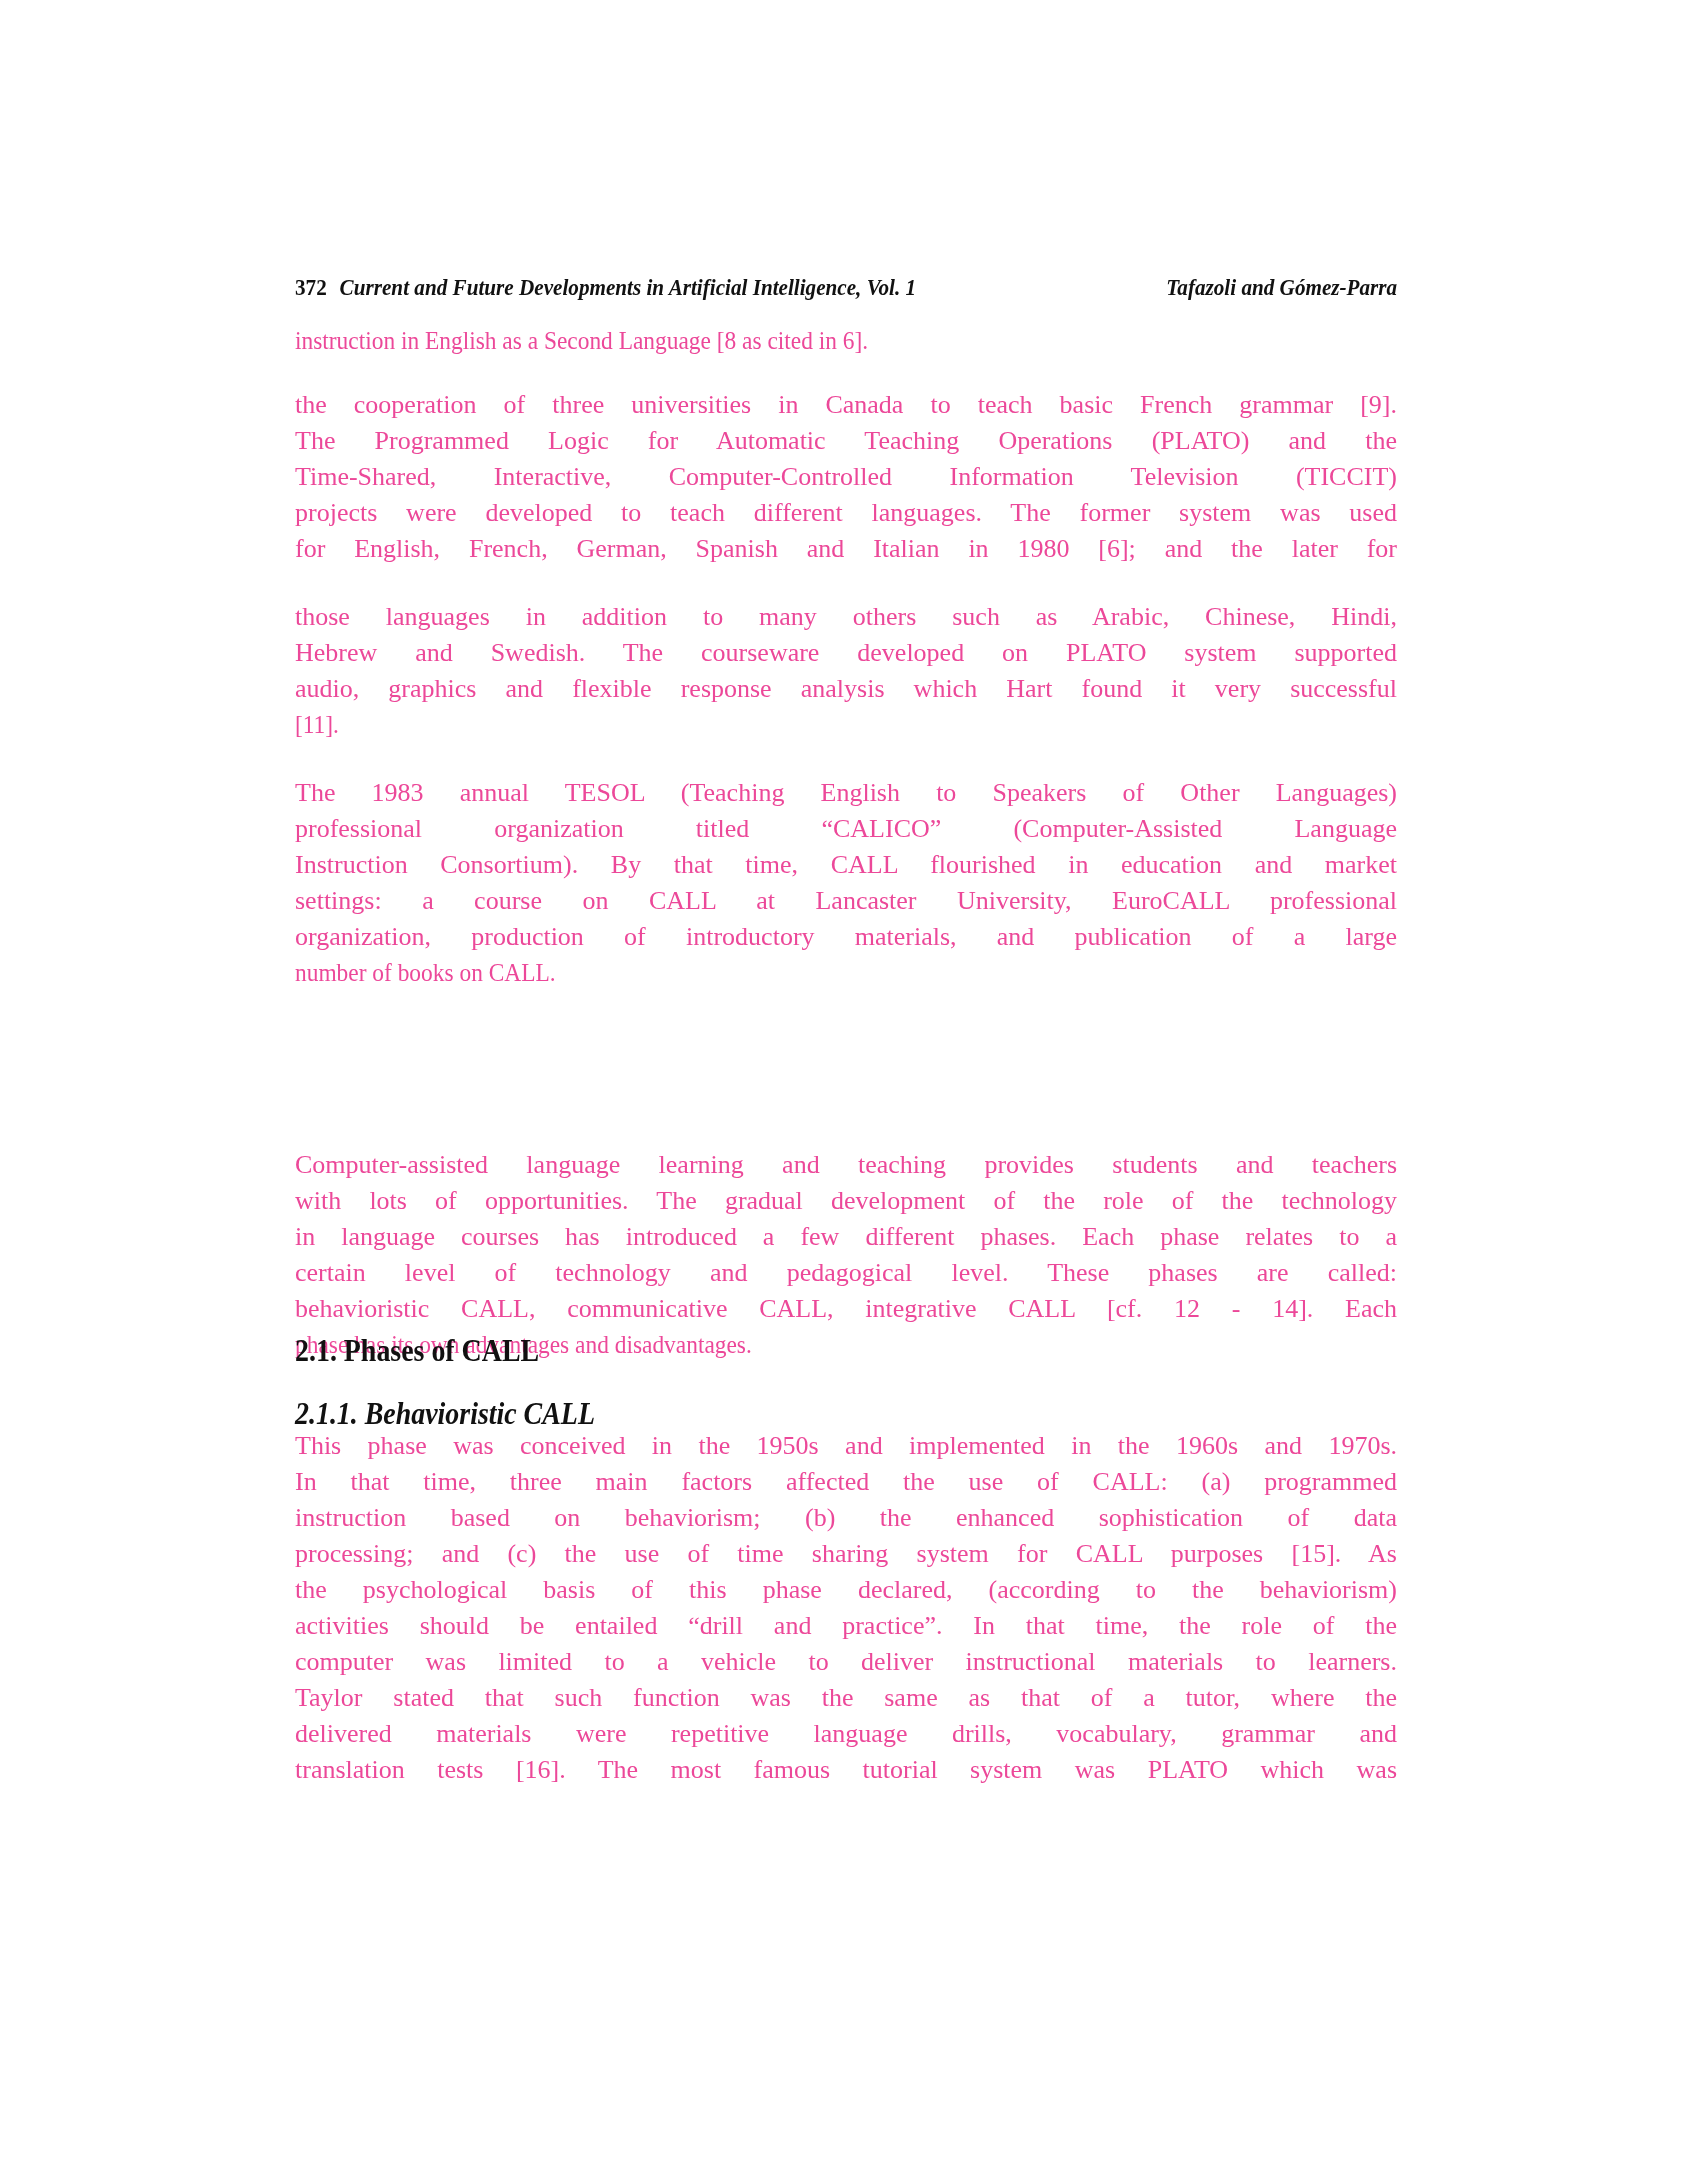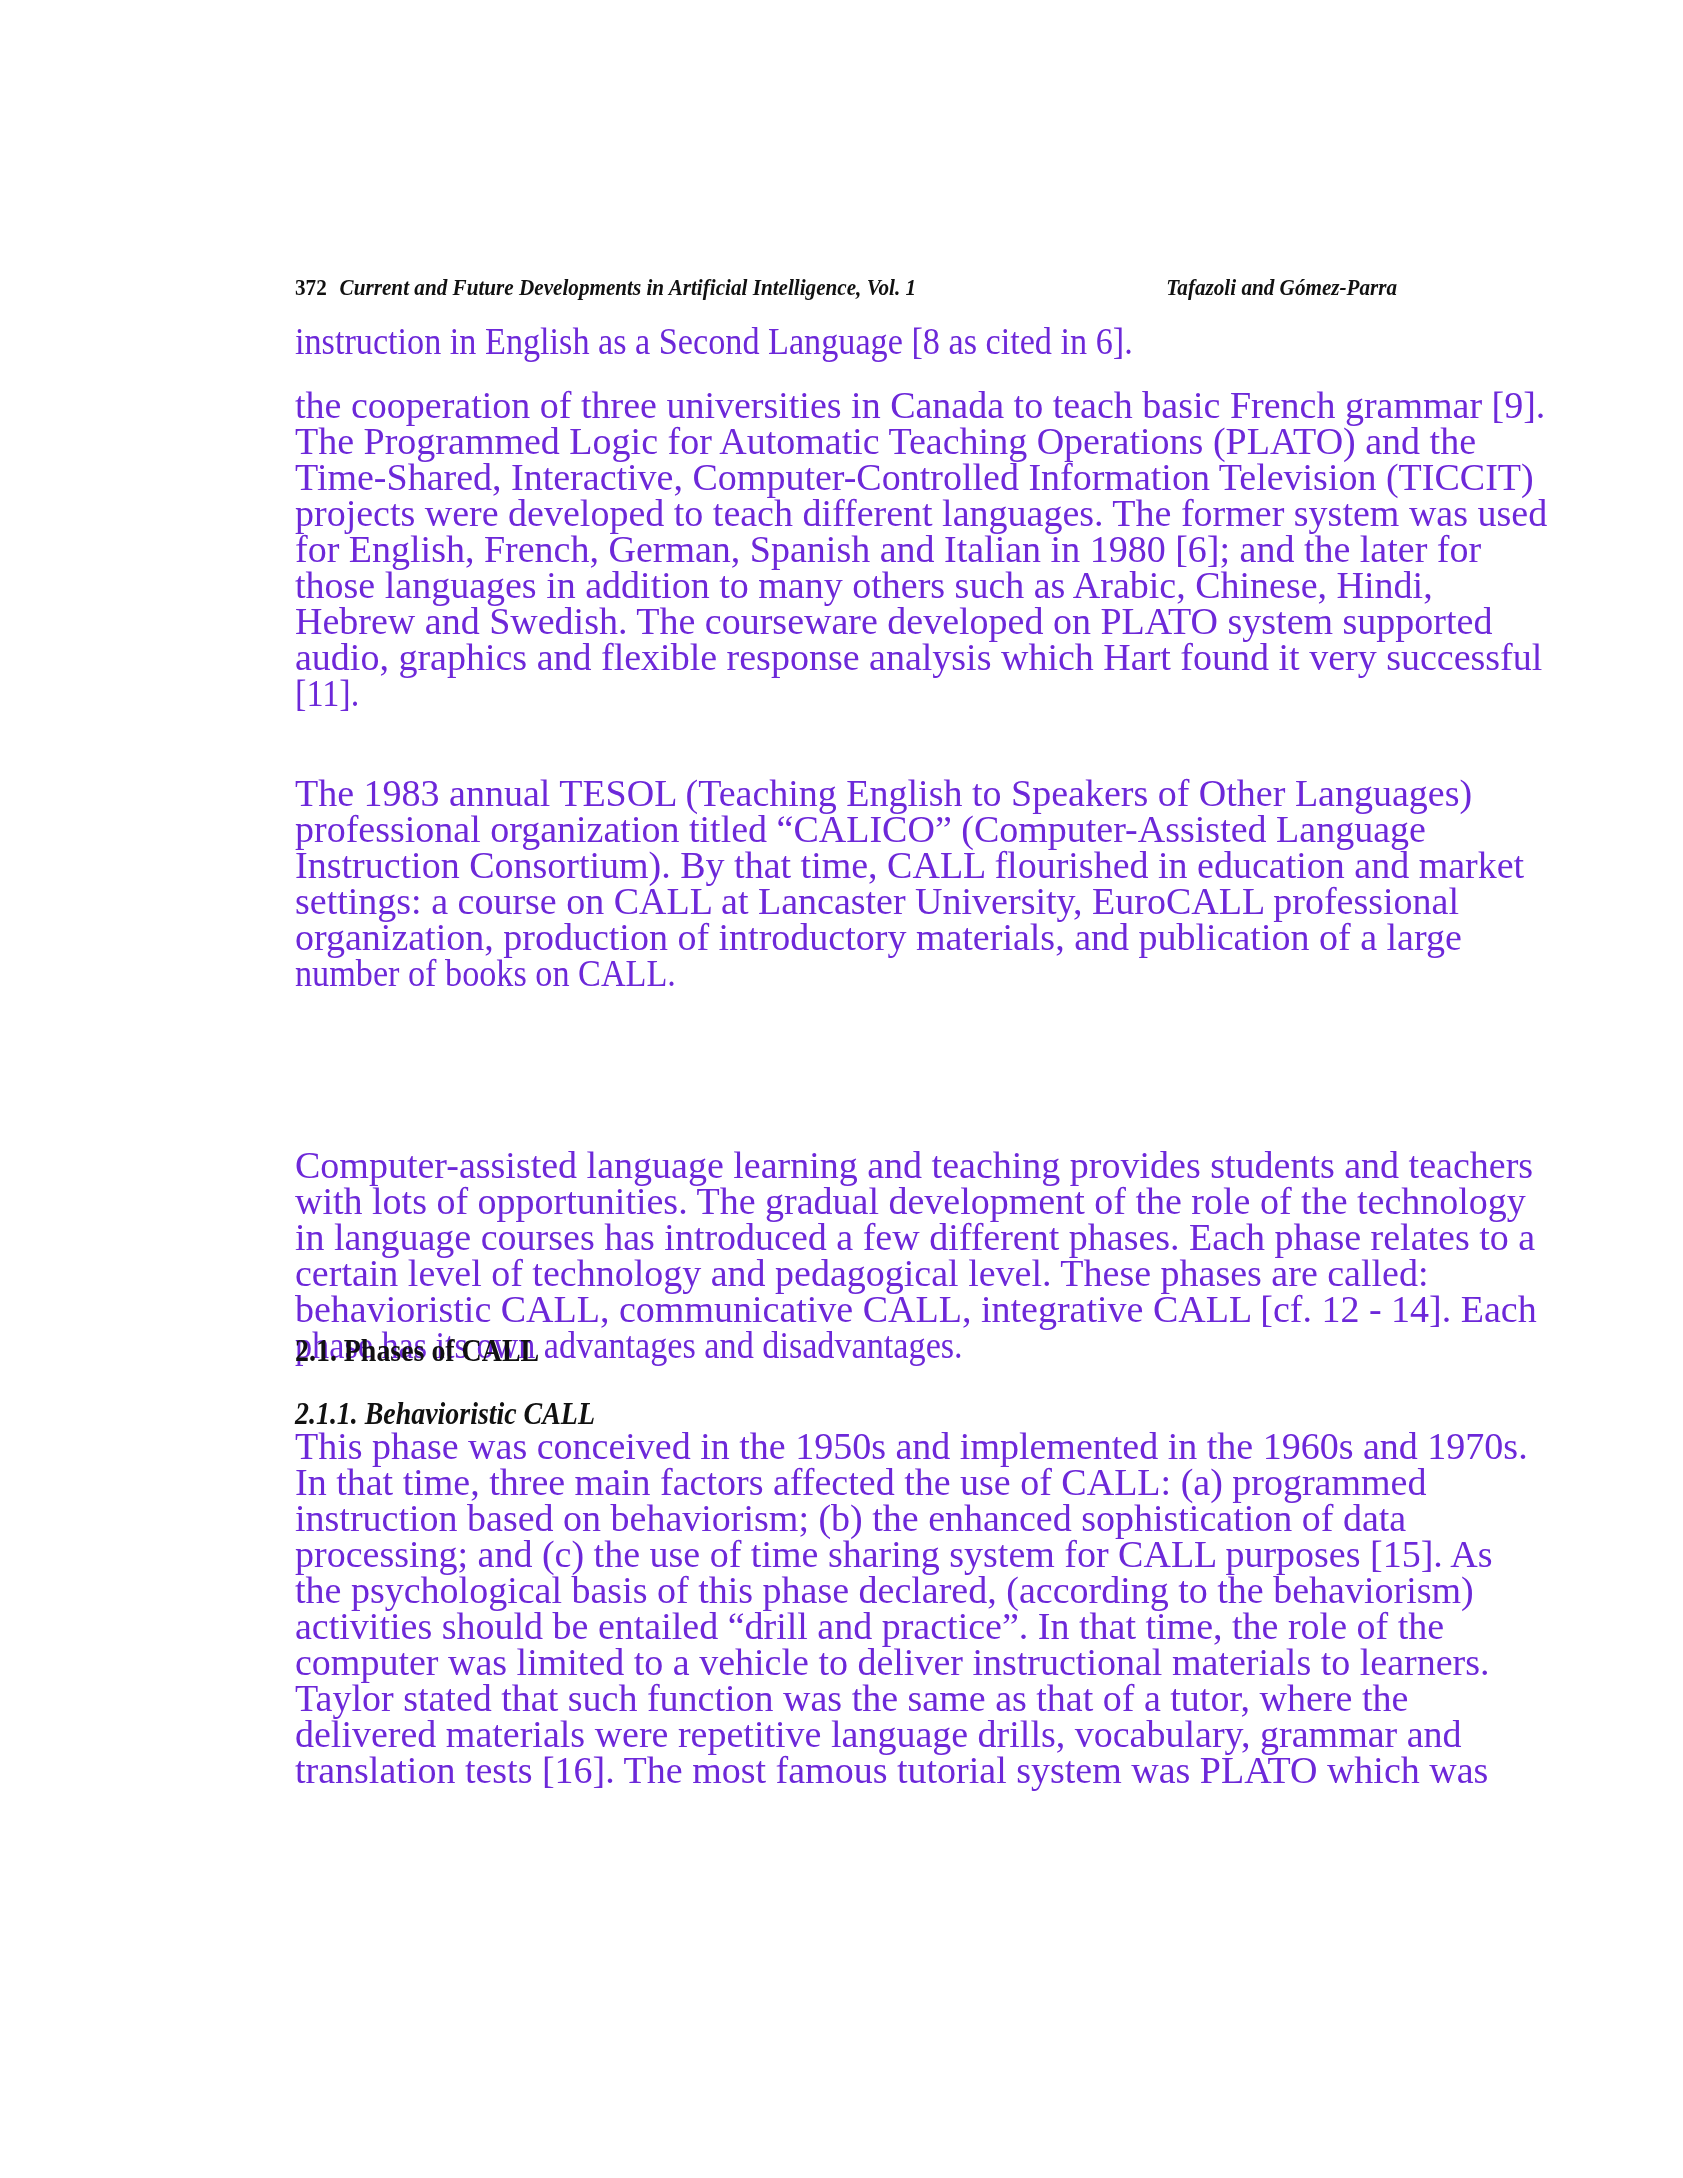--- a/index.html
+++ b/index.html
@@ -7,21 +7,21 @@
   .page { position: absolute; left: 0; top: 0; width: 1683px; height: 2178px; background: #fff; }
   .running-head {
     position: absolute; left: 295px; top: 273px; width: 1102px;
     font-family: "Liberation Serif", serif; font-style: italic; font-weight: bold;
     font-size: 23px; line-height: 30px; display: flex; justify-content: space-between;
     transform: scaleX(0.92); transform-origin: left top; width: 1198px;
   }
   .running-head .pg { font-style: normal; margin-right: 14px; }
   .body-text {
     position: absolute; left: 295px; width: 1102px;
-    font-family: "Liberation Serif", serif; font-size: 38px; color: #6d28d9;
+    font-family: "Liberation Serif", serif; font-size: 26px; color: #ec4899;
   }
   .line {
     display: block; height: 36px; line-height: 36px; white-space: nowrap;
     text-align: justify; text-align-last: justify; width: 1102px;
   }
   .line.last { text-align-last: left; }
   .heading {
     position: absolute; left: 295px; font-family: "Liberation Serif", serif;
     font-size: 31px; font-weight: bold; line-height: 36px;
   }
@@ -42,21 +42,21 @@
   <div class="body-text" style="top:323px;">
     <span class="line last" style="display: block; width: 751px; text-align-last: left; transform: scaleX(0.9); transform-origin: left top;">instruction in English as a Second Language [8 as cited in 6].</span>
   </div>
 
   <div class="body-text" style="top:387px;">
     <span class="line" style="display: block; width: 1102px; text-align-last: justify;">the cooperation of three universities in Canada to teach basic French grammar [9].</span>
     <span class="line" style="display: block; width: 1102px; text-align-last: justify;">The Programmed Logic for Automatic Teaching Operations (PLATO) and the</span>
     <span class="line" style="display: block; width: 1102px; text-align-last: justify;">Time-Shared, Interactive, Computer-Controlled Information Television (TICCIT)</span>
     <span class="line" style="display: block; width: 1102px; text-align-last: justify;">projects were developed to teach different languages. The former system was used</span>
     <span class="line" style="display: block; width: 1102px; text-align-last: justify;">for English, French, German, Spanish and Italian in 1980 [6]; and the later for</span>
-    <span class="line" style="display: block; width: 1102px; text-align-last: justify;">those languages in addition to many others such as Arabic, Chinese, Hindi,</span>
+    <span class="line" style="display: block; width: 1102px; text-align-last: justify; margin-top: 32px;">those languages in addition to many others such as Arabic, Chinese, Hindi,</span>
     <span class="line" style="display: block; width: 1102px; text-align-last: justify;">Hebrew and Swedish. The courseware developed on PLATO system supported</span>
     <span class="line" style="display: block; width: 1102px; text-align-last: justify;">audio, graphics and flexible response analysis which Hart found it very successful</span>
     <span class="line last" style="display: block; width: 57px; text-align-last: left; transform: scaleX(0.9); transform-origin: left top;">[11].</span>
   </div>
 
   <div class="body-text" style="top:775px;">
     <span class="line" style="display: block; width: 1102px; text-align-last: justify;">The 1983 annual TESOL (Teaching English to Speakers of Other Languages)</span>
     <span class="line" style="display: block; width: 1102px; text-align-last: justify;">professional organization titled “CALICO” (Computer-Assisted Language</span>
     <span class="line" style="display: block; width: 1102px; text-align-last: justify;">Instruction Consortium). By that time, CALL flourished in education and market</span>
     <span class="line" style="display: block; width: 1102px; text-align-last: justify;">settings: a course on CALL at Lancaster University, EuroCALL professional</span>

